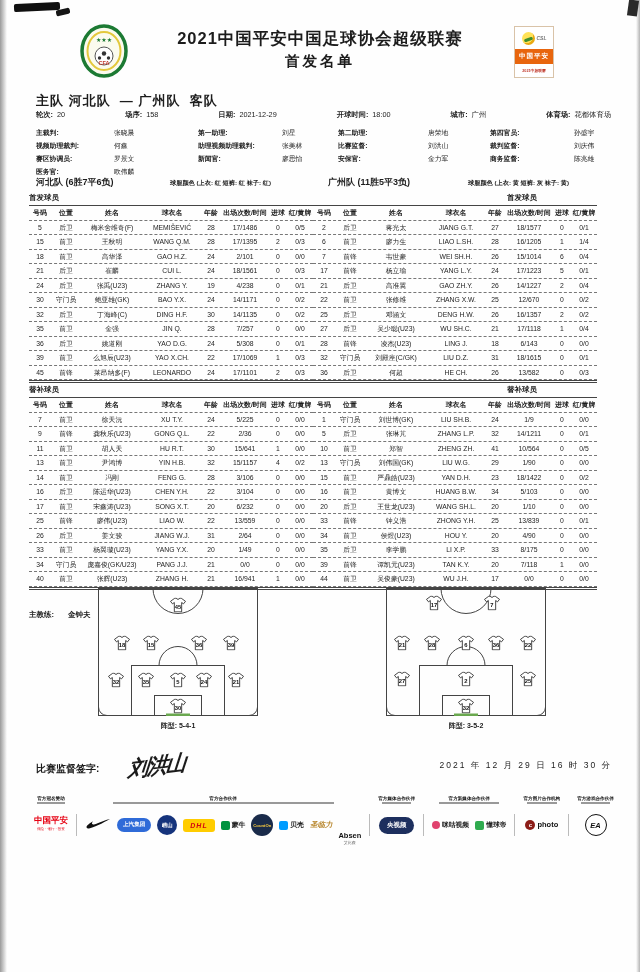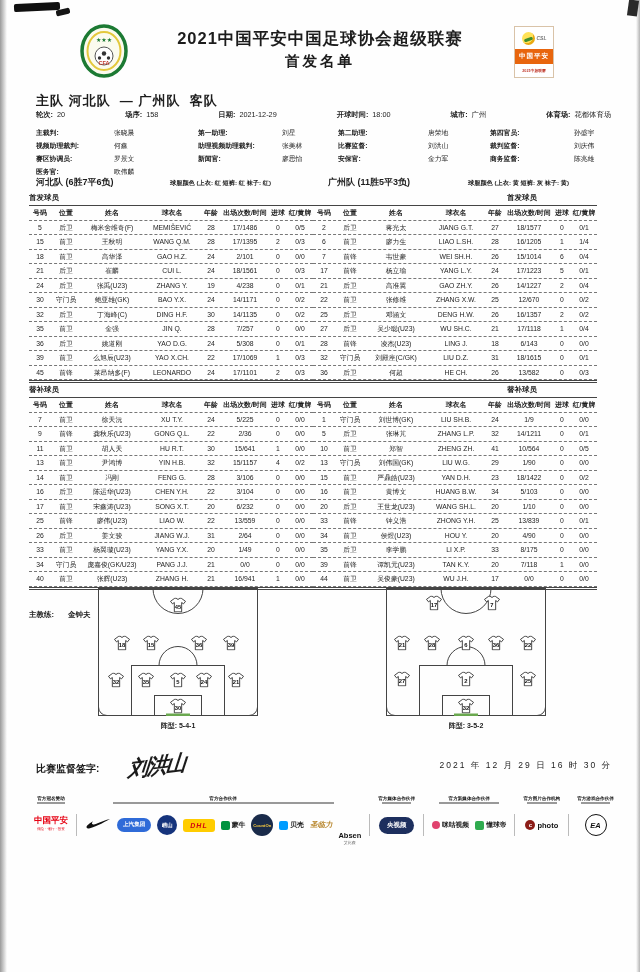--- a/index.html
+++ b/index.html
@@ -87,21 +87,21 @@
   .sq-green{width:9px;height:9px;background:#00923f;border-radius:2px;}
   .sq-blue{width:9px;height:9px;background:#009cff;border-radius:2px;}
   .sq-green2{width:9px;height:9px;background:#2fab4f;border-radius:2px;}
   .circ-dark{width:22px;height:22px;border-radius:50%;background:#1a2b4a;color:#ffcf3f;font-size:4.2px;font-weight:bold;
              display:flex;align-items:center;justify-content:center;}
   .gold{color:#b9882f;font-size:7.5px;font-weight:bold;font-style:italic;white-space:nowrap;}
   .absen{text-align:center;font-size:7.5px;font-weight:bold;color:#111;line-height:7px;margin-top:27px;}
   .absen small{display:block;font-size:4px;color:#666;font-weight:normal;}
   .navy-pill{background:#1d2f5e;color:#fff;font-size:6.5px;font-weight:bold;border-radius:9px;padding:4px 8px;white-space:nowrap;}
   .migu-dot{width:8px;height:8px;border-radius:50%;background:#e0426e;}
-  .ic{display:flex;align-items:center;gap:2px;font-size:7.5px;font-weight:bold;color:#111;}
+  .ic{display:flex;align-items:flex-start;gap:2px;font-size:7.5px;font-weight:bold;color:#111;}
   .ic .icdot{width:10px;height:10px;border-radius:50%;background:#8c1d18;color:#fff;font-size:6px;display:flex;align-items:center;justify-content:center;}
   .ea{width:22px;height:22px;border-radius:50%;border:1.6px solid #111;display:flex;align-items:center;justify-content:center;
       font-size:7.5px;font-weight:bold;font-style:italic;color:#111;box-sizing:border-box;}
 </style>
 </head>
 <body>
 
 <div class="paper">
   <div class="edge-left"></div>
   <div class="edge-right"></div>

